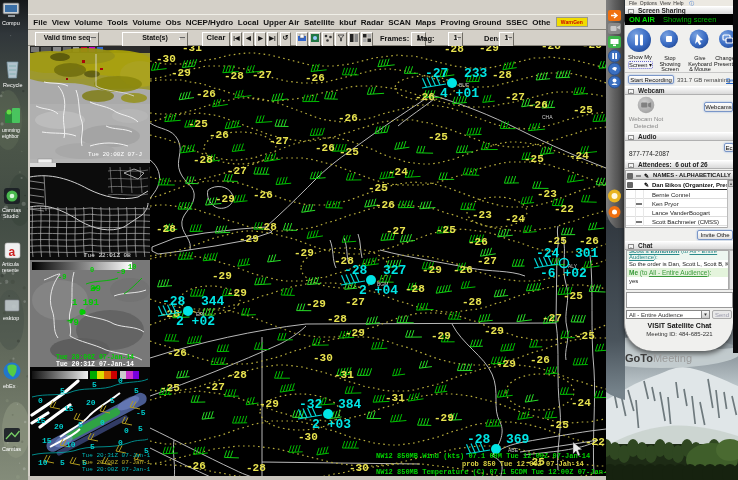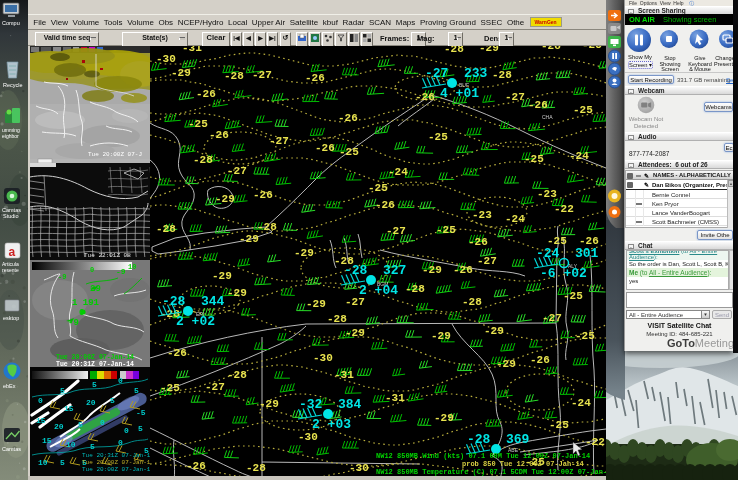--- a/index.html
+++ b/index.html
@@ -4,35 +4,35 @@
 body { font-family:"Liberation Sans", sans-serif; }
 #screen { position:relative; width:738px; height:480px; overflow:hidden; background:#000; }
 .abs { position:absolute; }
 #app { left:28px; top:0; width:578px; height:480px; background:#d4d0c8; }
 #titlebar { left:0; top:0; width:578px; height:14px;
   background:linear-gradient(180deg,#d7dee4 0%,#b4bfc8 45%,#9aa8b4 52%,#a8b4be 100%);
   border-bottom:1px solid #6e7a85; }
 #titlebar .ttext { position:absolute; left:16px; top:2px; font-size:8.5px; color:#1a1a1a; }
 .winbtn { position:absolute; top:2px; width:11px; height:10px; background:linear-gradient(180deg,#93a0ac,#707c88); border:1px solid #5a6570; border-radius:2px; color:#eef2f6; font-size:7px; line-height:8px; text-align:center; }
 #menubar { left:0; top:14px; width:578px; height:16px; background:#d4d0c8; border-top:1px solid #f0efe8; border-bottom:1px solid #8a877e; display:flex; align-items:center; padding-left:3px; }
-#menubar span.mi { font-weight:normal; font-size:8px; color:#111; margin:0 2.3px; white-space:nowrap; }
+#menubar span.mi { font-weight:bold; font-size:8px; color:#111; margin:0 2.3px; white-space:nowrap; }
 #warngen { background:#f0dc00; border:1px solid #998; font-size:5px; color:#c00; font-weight:bold; padding:1px 4px; margin-left:3px; white-space:nowrap; }
 #toolbar { left:0; top:30px; width:578px; height:16px; background:#d4d0c8; border-bottom:1px solid #8a877e; }
 .tbtn { position:absolute; top:2px; background:#d4d0c8; border-top:1px solid #fff; border-left:1px solid #fff; border-right:1px solid #6f6c64; border-bottom:1px solid #6f6c64; font-weight:bold; font-size:7.5px; color:#111; height:28px; line-height:10px; text-align:center; }
 .tlabel { position:absolute; top:4px; font-weight:bold; font-size:7.5px; color:#111; }
 .dash { position:absolute; right:2px; top:4px; width:6px; height:3px; border-top:1px solid #666; border-left:1px solid #fff; background:#c8c4bc; }
 #leftcol { left:2px; top:46px; width:120px; height:430px; background:#000; }
 #mapwrap { left:122px; top:46px; width:456px; height:430px; background:#000; }
 #appbottom { left:0; top:476px; width:578px; height:4px; background:#c8c4bc; }
 .yl { font-family:"Liberation Mono",monospace; font-weight:bold; font-size:11px; fill:#e8e34f; }
 .cy { font-family:"Liberation Mono",monospace; font-weight:bold; font-size:13px; fill:#00e5e5; }
 .wid { font-family:"Liberation Sans",sans-serif; font-size:5px; fill:#cccccc; }
 .lg { font-family:"Liberation Mono",monospace; font-size:7px; font-weight:bold; }
 #gtmtab { left:606px; top:0; width:18px; height:228px; }
-#gtmpanel { left:624px; top:0; width:109px; height:351px; background:#f0f0ee; border-left:1px solid #9a9a9a; box-shadow:0 3px 5px rgba(0,0,0,0.55); font-family:"Liberation Sans",sans-serif; }
+#gtmpanel { left:624px; top:0; width:109px; height:351px; background:#f0f0ee; border-left:1px solid #9a9a9a; box-shadow:0 3px 5px rgba(0,0,0,0.55); font-family:"Liberation Sans",sans-serif;border-radius:28px; }
 #rightedge { left:733px; top:0; width:5px; height:353px; background:#0a0a0c; }
 .sechdr { position:absolute; width:109px; height:9px; background:linear-gradient(180deg,#fbfbfb,#d9d9d9); border-top:1px solid #fff; border-bottom:1px solid #b0b0b0; font-size:6.5px; font-weight:bold; color:#222; padding-left:13px; line-height:8px; }
 .sechdr .mbox { position:absolute; left:3px; top:2px; width:6px; height:5px; border:1px solid #888; background:#f4f4f4; font-size:4px; line-height:3px; text-align:center; color:#333; }
 .gtmbtn { position:absolute; border:1px solid #7a96c8; box-shadow:0 0 2px #88aadd; background:linear-gradient(180deg,#fefefe,#e2e2e2); border-radius:2px; font-size:6px; text-align:center; color:#111; }
 </style></head><body>
 <div id="screen">
 <div class="abs" style="left:0;top:0;width:28px;height:480px"><svg width="28" height="480" viewBox="0 0 28 480">
         <defs>
           <linearGradient id="dbg" x1="0" y1="0" x2="0" y2="1">
             <stop offset="0" stop-color="#15181a"></stop>
@@ -830,15 +830,15 @@
 <div style="padding:1px 2px;color:#222;white-space:nowrap;font-size:5.8px">So the order is Dan, Scott L, Scott B, Ken</div>
 <div style="background:#e4f4dc;padding:1px 2px;color:#3a9a3a;font-size:6.5px"><span style="font-weight:bold">Me</span> (to <span style="text-decoration:underline">All - Entire Audience</span>):</div>
 <div style="padding:1px 2px;color:#222">yes</div>
       </div>
 <div class="abs" style="left:104px;top:250px;width:5px;height:40px;background:#e4e4e4;border:1px solid #bbb"></div>
       <div class="abs" style="left:1px;top:292px;width:107px;height:16px;background:#fff;border:1px solid #999"></div>
       <div class="abs" style="left:1px;top:310px;width:84px;height:9px;background:#fff;border:1px solid #888;font-size:6px;color:#333;padding:1px 2px">All - Entire Audience<span style="position:absolute;right:0px;top:0px;width:8px;height:7px;background:linear-gradient(180deg,#f8f8f8,#ccc);border-left:1px solid #888;text-align:center;font-size:4.5px;line-height:7px">▼</span></div>
       <div class="abs" style="left:87px;top:310px;width:20px;height:9px;background:#e8e8e8;border:1px solid #aaa;border-radius:2px;font-size:6px;color:#99a;text-align:center;line-height:8px">Send</div>
       <div class="abs" style="left:0;top:322px;width:109px;text-align:center;font-size:7px;font-weight:bold;color:#111">VISIT Satellite Chat</div>
       <div class="abs" style="left:0;top:331px;width:109px;text-align:center;font-size:6px;color:#333">Meeting ID: 484-685-221</div>
-      <div class="abs" style="left:0;top:337px;width:109px;text-align:right;font-size:11px;color:#999"><b style="color:#3c3c3c">GoTo</b>Meeting</div>
+      <div class="abs" style="left:0;top:352px;width:109px;text-align:left;font-size:11px;color:#999"><b style="color:#3c3c3c">GoTo</b>Meeting</div>
     </div>
     <div id="rightedge" class="abs"></div>
   </div>
 </body></html>

